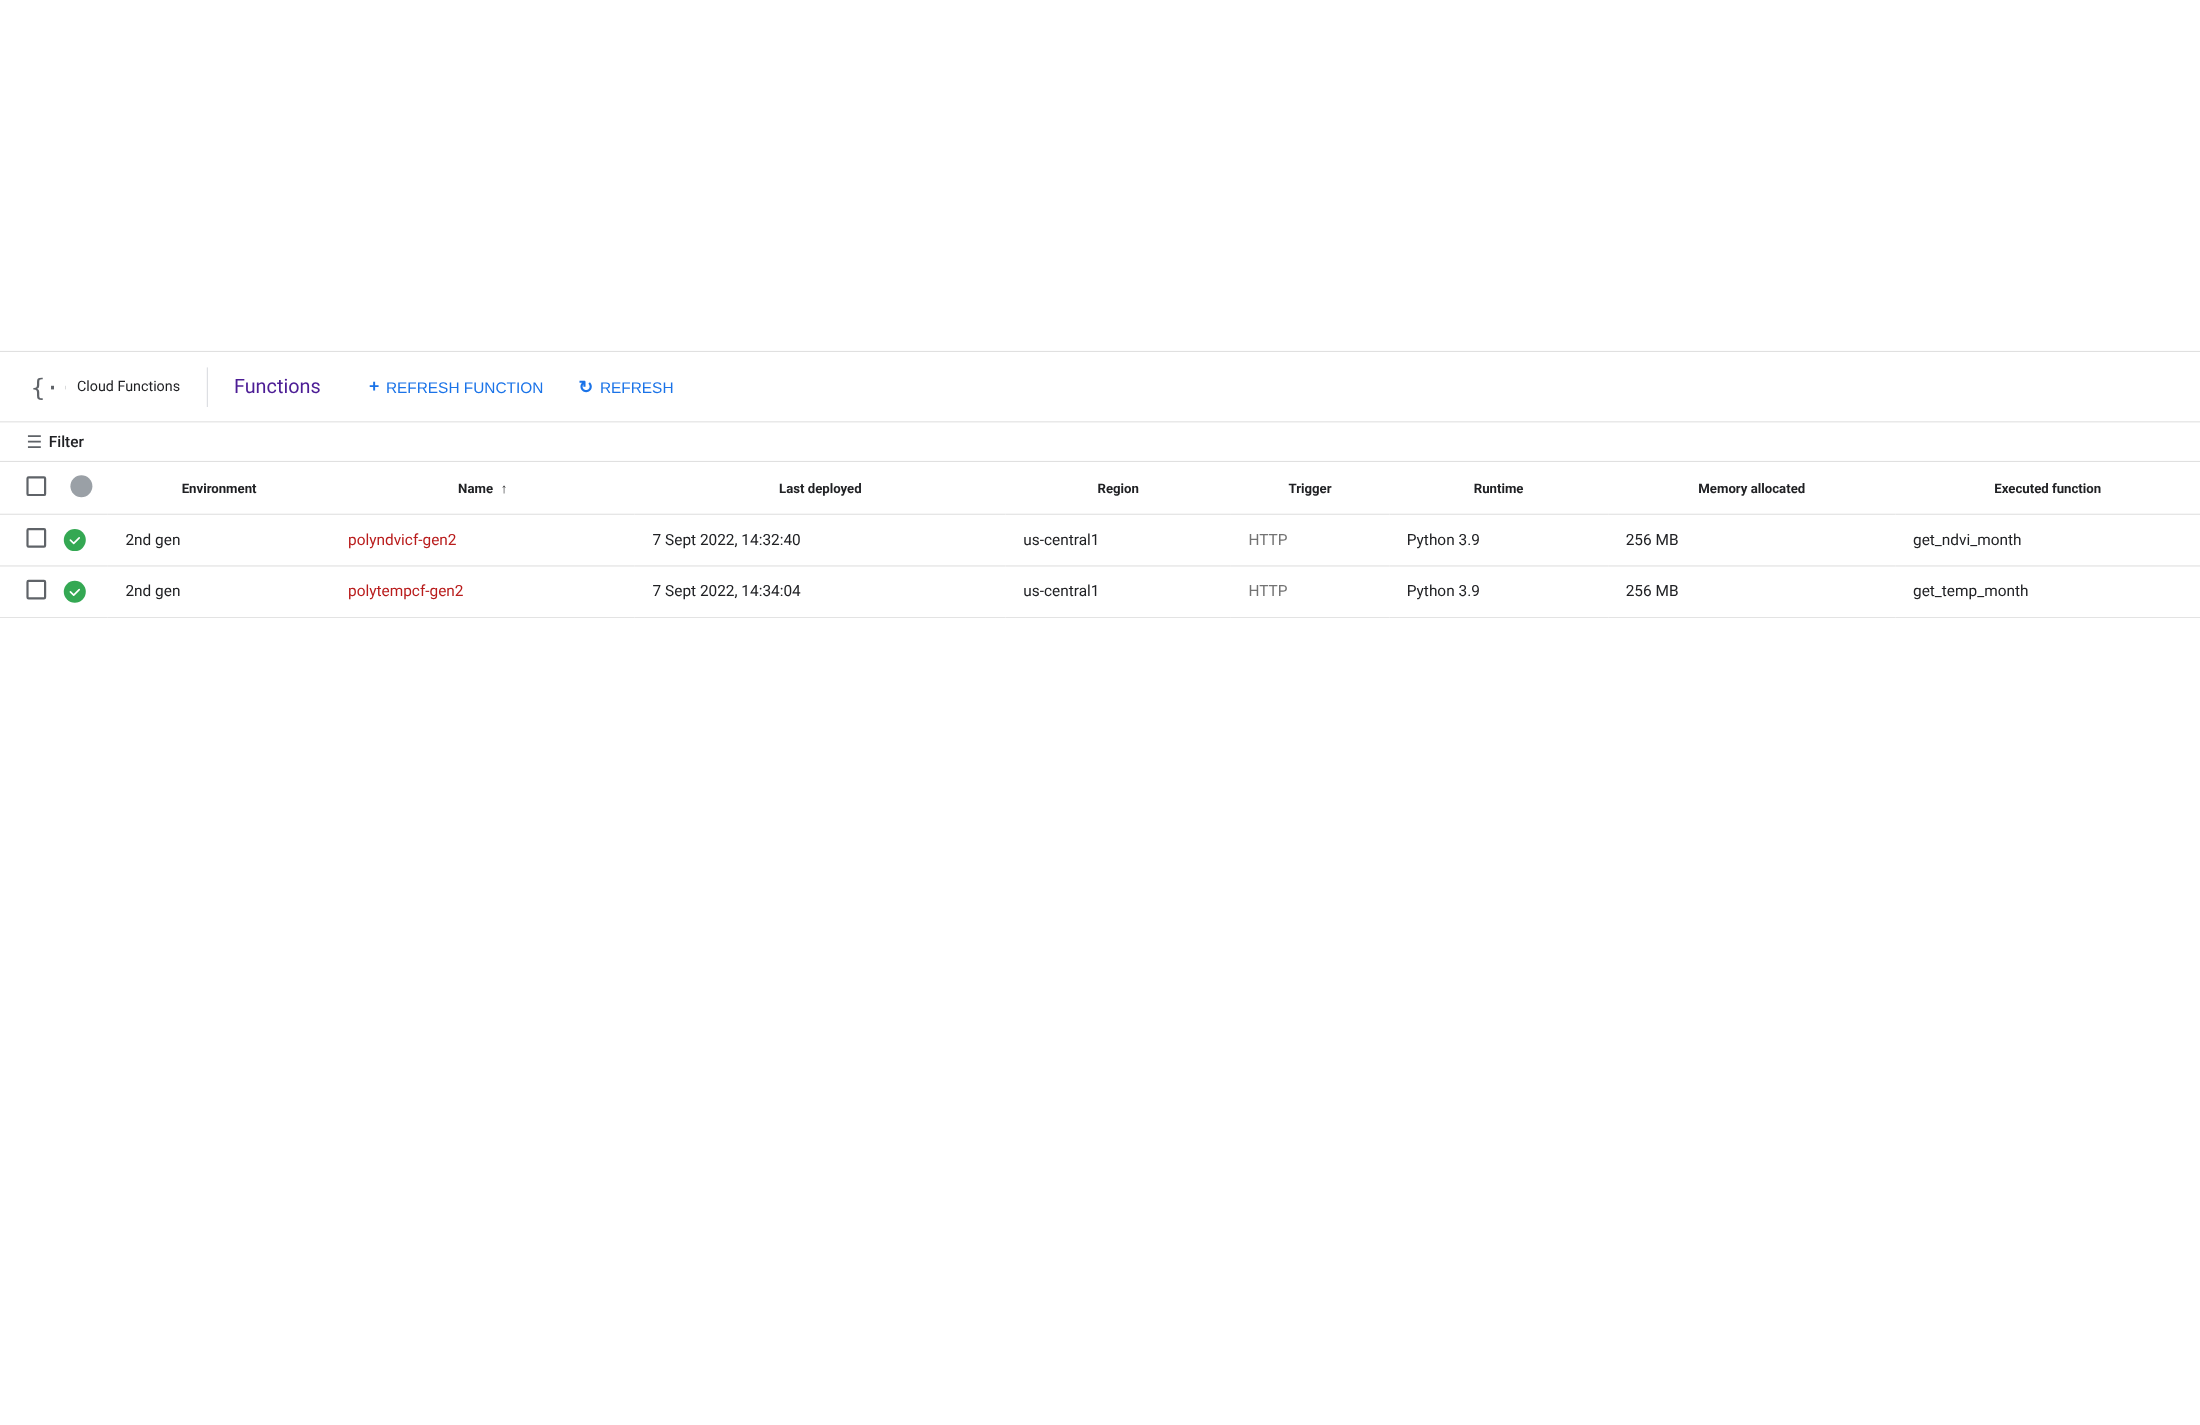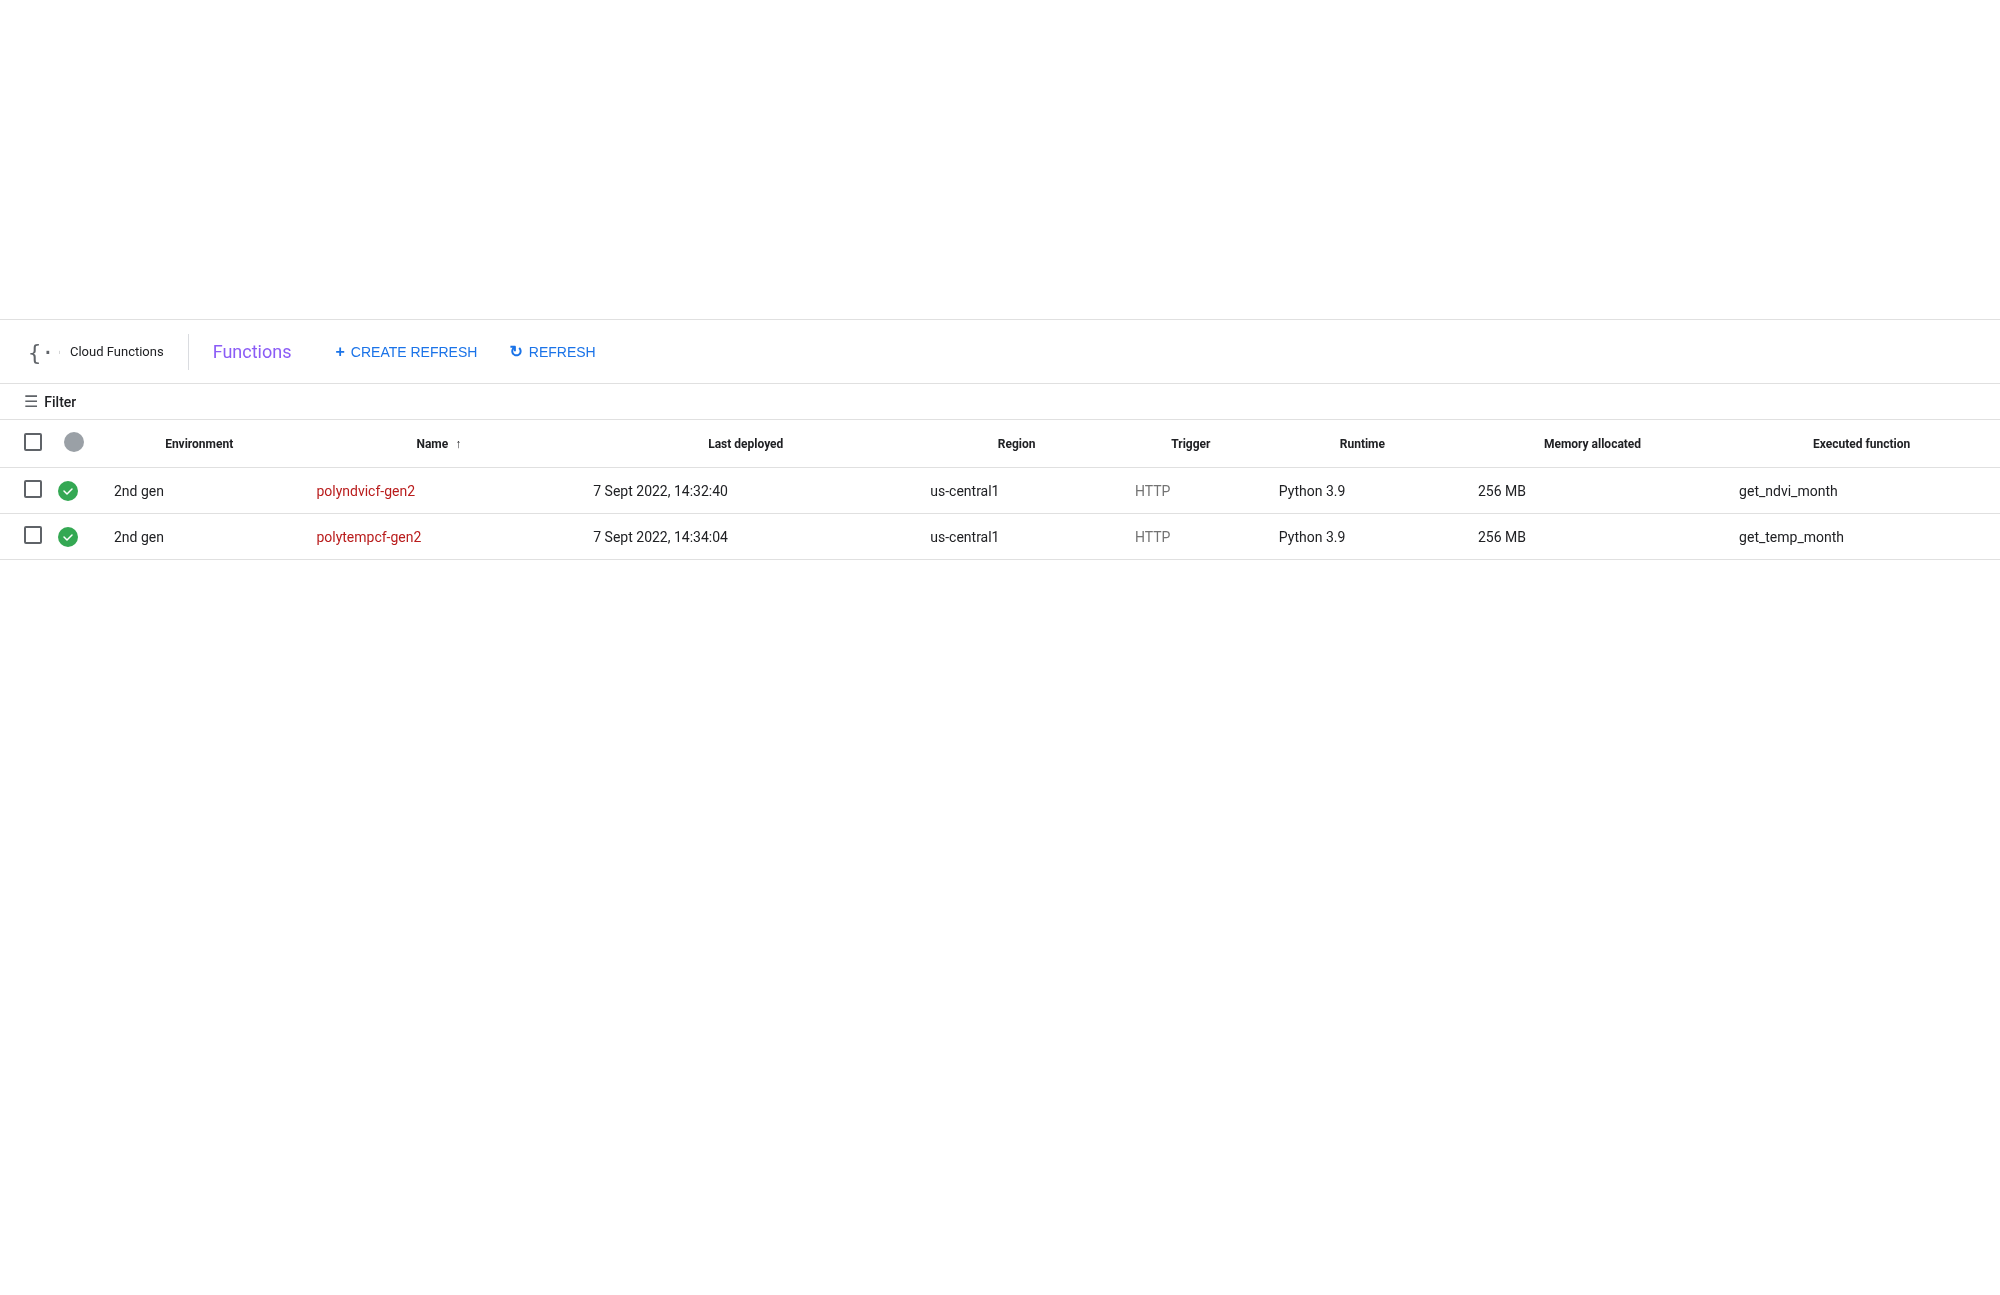--- a/index.html
+++ b/index.html
@@ -45,21 +45,21 @@
     .header-divider {
       width: 1px;
       height: 36px;
       background: #dadce0;
       margin-right: 24px;
     }
 
     .page-title {
       font-size: 18px;
       font-weight: 400;
-      color: #8b5cf6;
+      color: #4c1d95;
       margin-right: 32px;
     }
 
     .header-actions {
       display: flex;
       align-items: center;
       gap: 8px;
     }
 
     .action-btn {
@@ -219,21 +219,21 @@
       <rect width="36" height="36" rx="4" fill="#fff"></rect>
       <text x="4" y="26" font-size="22" font-family="monospace" fill="#5f6368">{···}</text>
     </svg>
     <span class="brand-name">Cloud Functions</span>
   </div>
   <div class="header-divider"></div>
   <span class="page-title">Functions</span>
   <div class="header-actions">
     <button class="action-btn">
       <span class="btn-icon">+</span>
-      <span>CREATE REFRESH</span>
+      <span>REFRESH FUNCTION</span>
     </button>
     <button class="action-btn">
       <span class="btn-icon">↻</span>
       <span>REFRESH</span>
     </button>
   </div>
 </div>
 
 <div class="filter-bar">
   <span class="filter-label">

